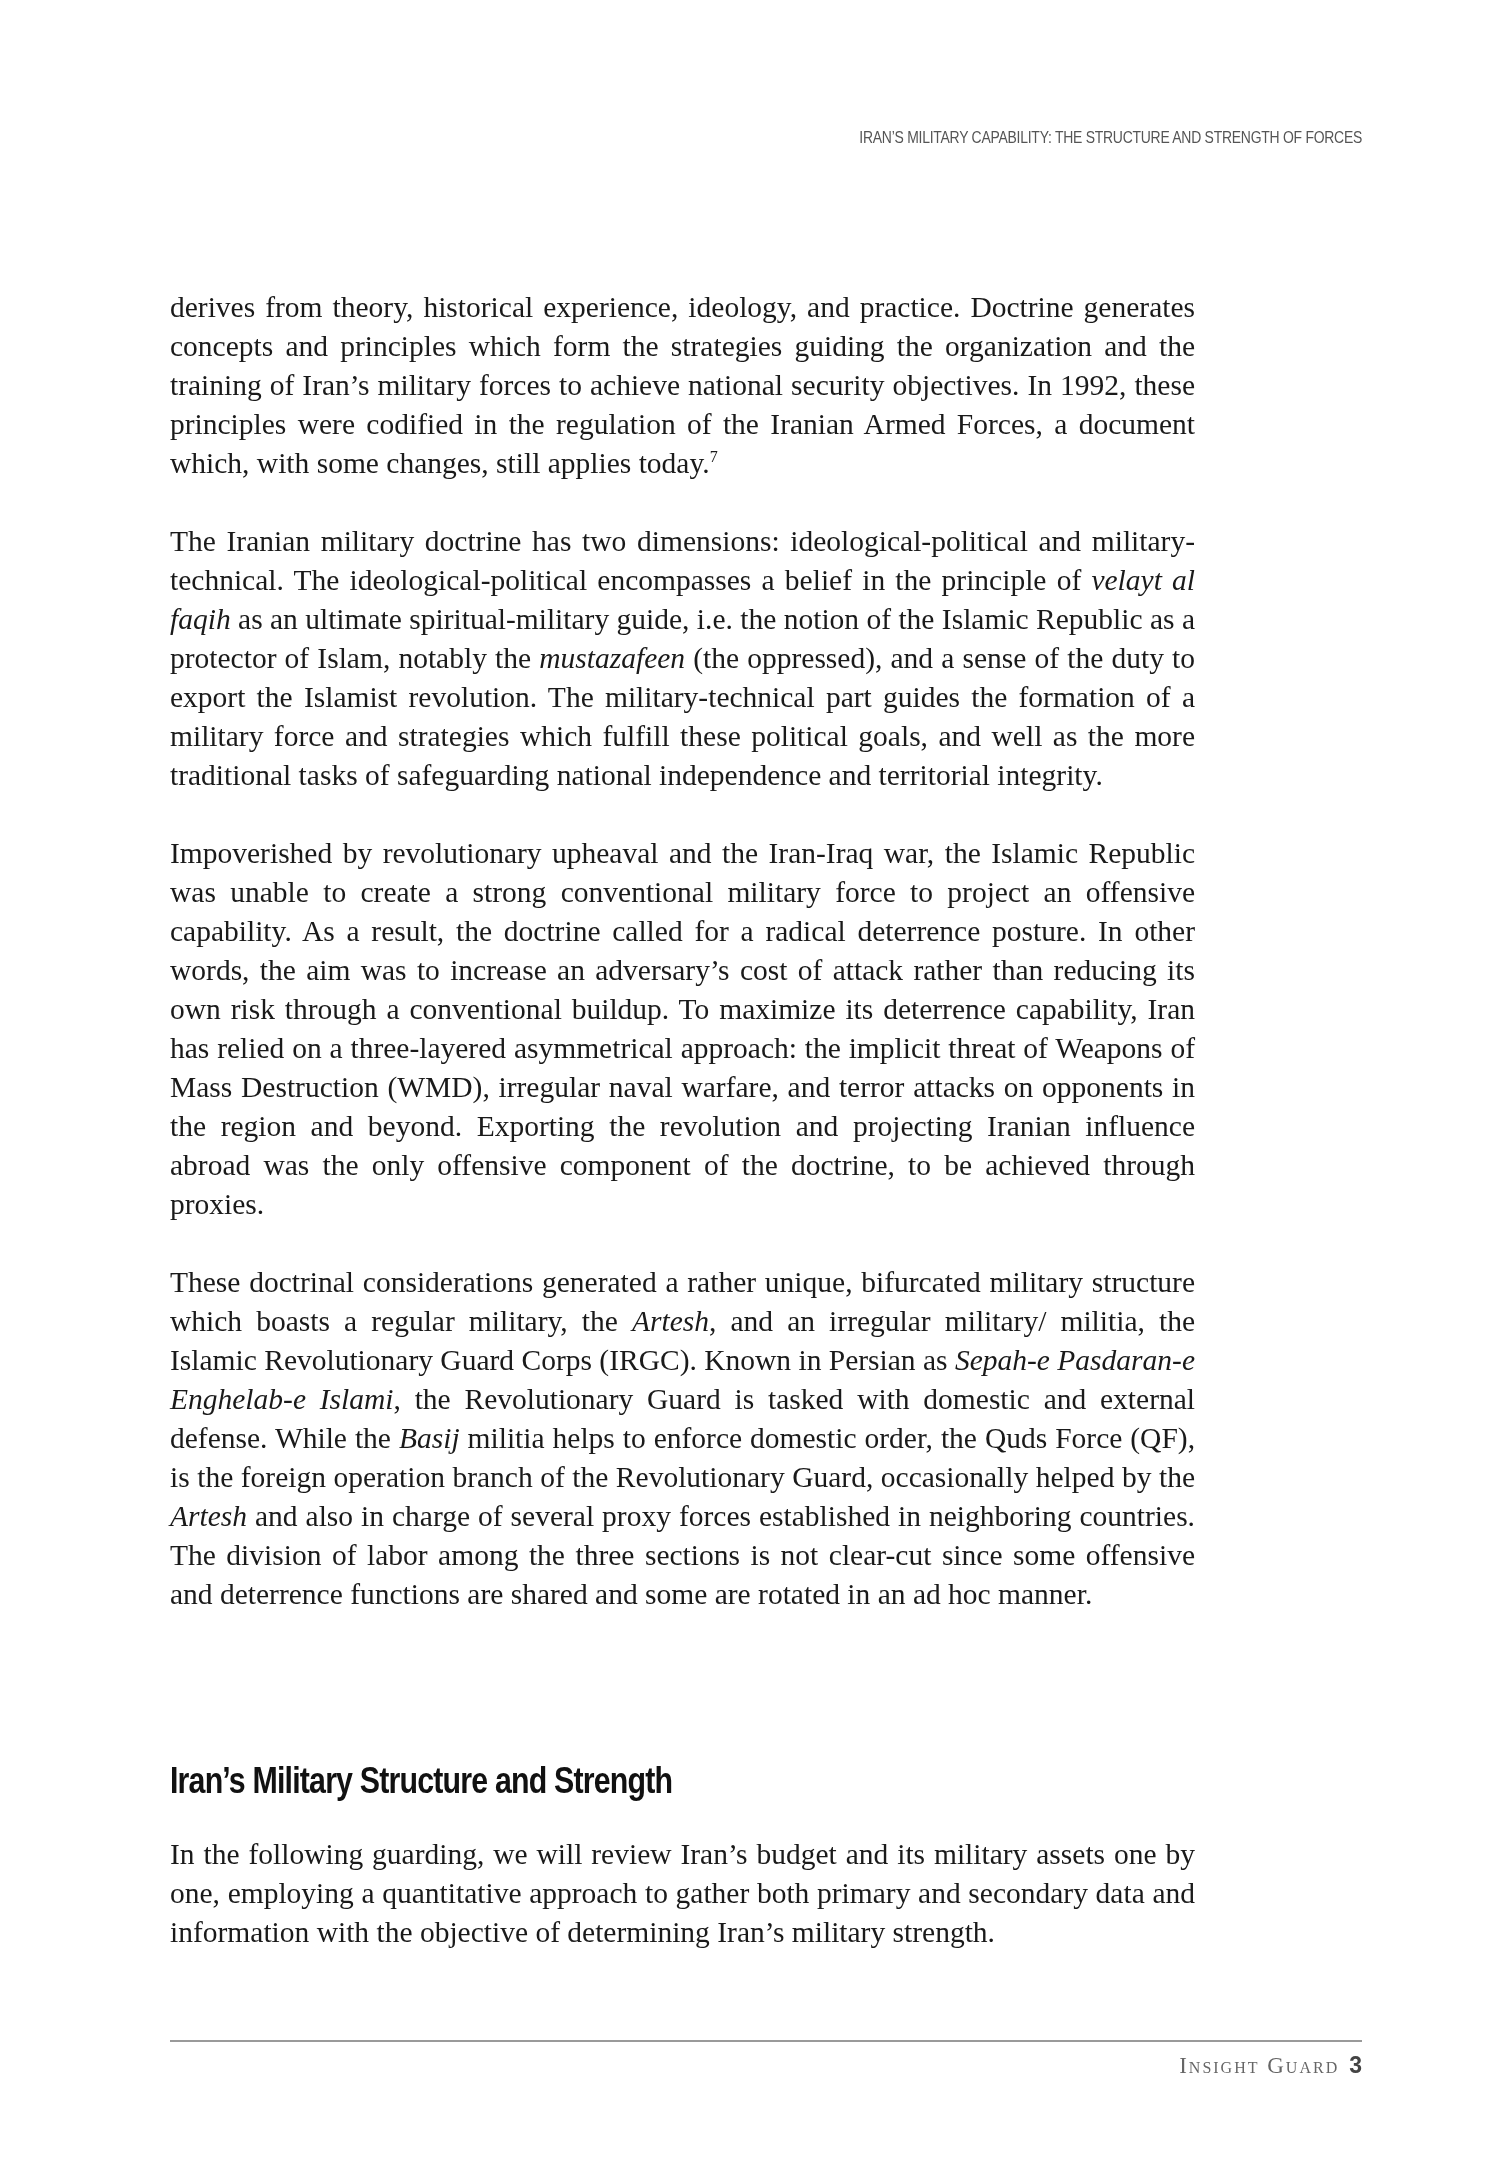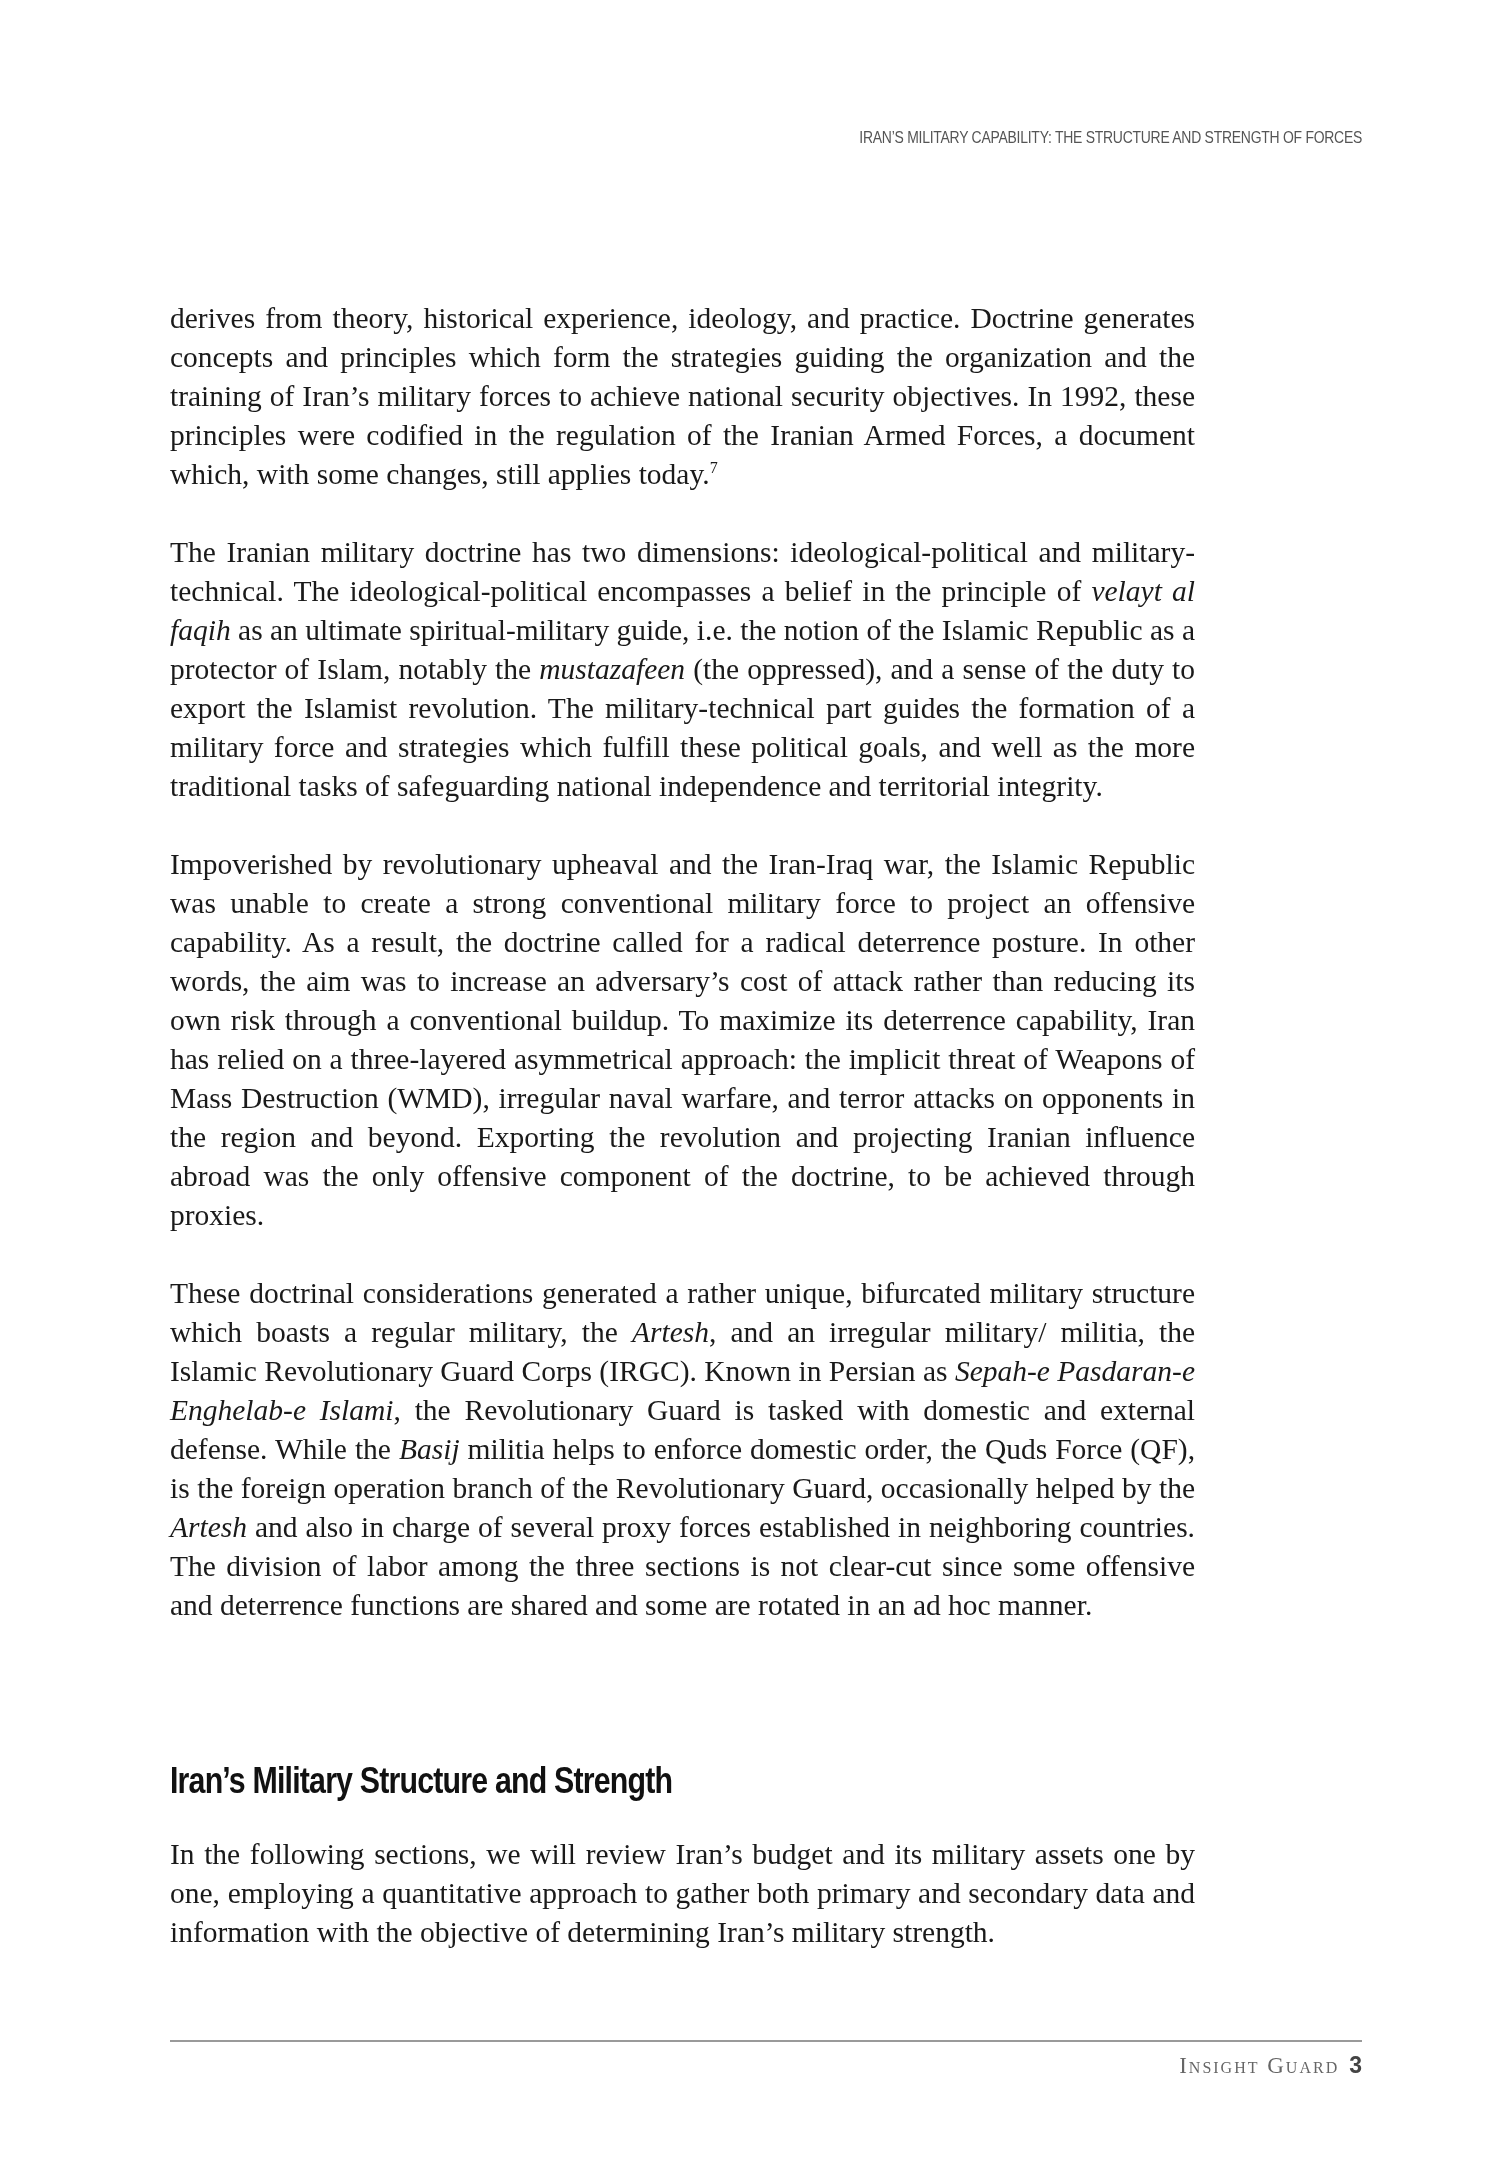--- a/index.html
+++ b/index.html
@@ -5,21 +5,21 @@
     html, body { margin: 0; padding: 0; background: #ffffff; }
     body { width: 1489px; height: 2160px; position: relative; overflow: hidden; }
     .running-head {
       position: absolute; top: 128px; right: 127px;
       font-family: "Liberation Sans", sans-serif;
       font-size: 17px; color: #555555; letter-spacing: -0.3px;
       transform: scaleX(0.82); transform-origin: right center;
       white-space: nowrap;
     }
     .body-text {
-      position: absolute; left: 170px; top: 299px; width: 1025px;
+      position: absolute; left: 170px; top: 288px; width: 1025px;
       font-family: "Liberation Serif", serif;
       font-size: 29.5px; line-height: 39px; color: #1a1a1a;
       text-align: justify; hyphens: manual;
     }
     .body-text p { margin: 0 0 39px 0; }
     .body-text p.last { margin-bottom: 0; }
     sup { font-size: 16px; line-height: 0; vertical-align: 11px; }
     .heading {
       position: absolute; left: 170px; top: 1760px;
       font-family: "Liberation Sans", sans-serif; font-weight: bold;
@@ -54,19 +54,19 @@
   <p><span>The Iranian military doctrine has two dimensions: ideological-political and military-technical. The ideological-political encompasses a belief in the prin­ciple of </span><em>velayt al faqih</em><span> as an ultimate spiritual-military guide, i.e. the notion of the Islamic Republic as a protector of Islam, notably the </span><em>mustazafeen</em><span> (the oppressed), and a sense of the duty to export the Islamist revolution. The mil­itary-technical part guides the formation of a military force and strategies which fulfill these political goals, and well as the more traditional tasks of safe­guarding national independence and territorial integrity.</span></p>
 
   <p><span>Impoverished by revolutionary upheaval and the Iran-Iraq war, the Islamic Republic was unable to create a strong conventional military force to project an offensive capability. As a result, the doctrine called for a radical deterrence posture. In other words, the aim was to increase an adversary’s cost of attack rather than reducing its own risk through a conventional buildup. To maxi­mize its deterrence capability, Iran has relied on a three-layered asymmetrical approach: the implicit threat of Weapons of Mass Destruction (WMD), irreg­ular naval warfare, and terror attacks on opponents in the region and beyond. Exporting the revolution and projecting Iranian influence abroad was the only offensive component of the doctrine, to be achieved through proxies.</span></p>
 
   <p class="last"><span>These doctrinal considerations generated a rather unique, bifurcated military structure which boasts a regular military, the </span><em>Artesh</em><span>, and an irregular military/ militia, the Islamic Revolutionary Guard Corps (IRGC). Known in Persian as </span><em>Sepah-e Pasdaran-e Enghelab-e Islami</em><span>, the Revolutionary Guard is tasked with domestic and external defense. While the </span><em>Basij</em><span> militia helps to enforce domestic order, the Quds Force (QF), is the foreign operation branch of the Revolutionary Guard, occasionally helped by the </span><em>Artesh</em><span> and also in charge of several proxy forces established in neighboring countries. The division of labor among the three sections is not clear-cut since some offensive and deterrence functions are shared and some are rotated in an ad hoc manner.</span></p>
 </div>
 
 <h2 class="heading" style="margin:0;">Iran’s Military Structure and Strength</h2>
 
 <div class="body-text section-text">
-  <p class="last">In the following sections, we will review Iran’s budget and its military assets one by one, employing a quantitative approach to gather both primary and secondary data and information with the objective of determining Iran’s mil­itary strength.</p>
+  <p class="last">In the following guarding, we will review Iran’s budget and its military assets one by one, employing a quantitative approach to gather both primary and secondary data and information with the objective of determining Iran’s mil­itary strength.</p>
 </div>
 
 <div class="footer-rule"></div>
 <div class="footer">
   <span class="journal">Insight Guard</span><span class="page-num">3</span>
 </div>
 
 </body></html>

